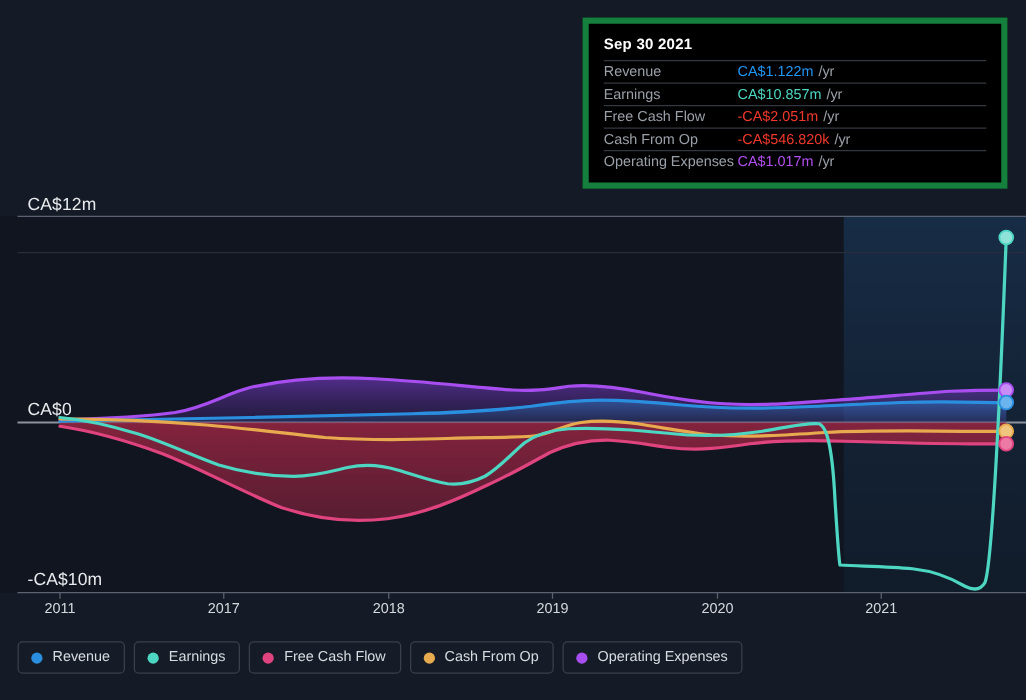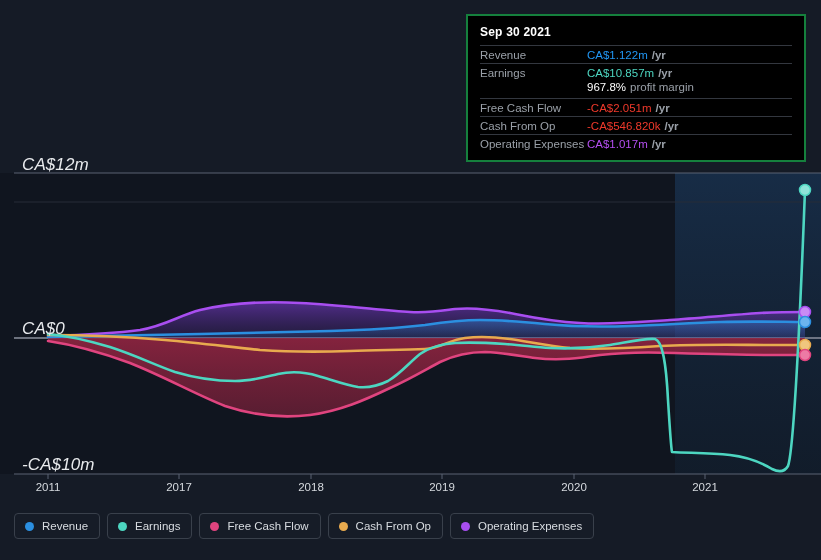--- a/index.html
+++ b/index.html
@@ -21,24 +21,23 @@
     position: absolute;
     left: 0; top: 0;
     width: 821px; height: 500px;
   }
   #plot-svg { display: block; }
 
   
   .ylabel {
     position: absolute;
     color: #e8eaed;
-    font-size: 17px;
+    font-size: 14px;
     letter-spacing: .1px;
     white-space: nowrap;
-    font-style: italic;
   }
   #ylabel-top    { left: 22px; top: 155px; }
   #ylabel-zero   { left: 22px; top: 319px; text-align: center; }
   #ylabel-bottom { left: 22px; top: 455px; }
 
   
   .xlabel {
     position: absolute;
     top: 481px;
     color: #d5d9de;
@@ -46,21 +45,21 @@
     transform: translateX(-50%);
     white-space: nowrap;
   }
 
   
   #tooltip {
     position: absolute;
     left: 466px; top: 14px;
     width: 340px;
     background: #000;
-    border: 2px solid #15803d;
+    border: 5px solid #15803d;
     padding: 7px 12px 8px 12px;
   }
   #tooltip-date {
     color: #ffffff;
     font-size: 12px;
     font-weight: bold;
     padding: 2px 0 6px 0;
     letter-spacing: .2px;
   }
   .tt-row {
@@ -77,21 +76,21 @@
     flex: 0 0 107px;
     color: #9aa0a8;
   }
   .tt-val {
     font-weight: normal;
     white-space: nowrap;
   }
   .tt-unit {
     color: #9aa0a8;
     margin-left: 4px;
-    font-weight: bold;
+    font-weight: normal;
   }
   .tt-sub {
     color: #9aa0a8;
     font-weight: normal;
     margin-left: 4px;
   }
 
   
   #legend {
     position: absolute;
@@ -259,25 +258,20 @@
       <span class="tt-val" style="color:#2196f3">CA$1.122m</span>
       <span class="tt-unit">/yr</span>
     </div>
 
     <div class="tt-row">
       <span class="tt-label">Earnings</span>
       <span class="tt-val" style="color:#4dd6c1">CA$10.857m</span>
       <span class="tt-unit">/yr</span>
     </div>
 
-    <div class="tt-row noline">
-      <span class="tt-label"></span>
-      <span class="tt-val" style="color:#ffffff">967.8%</span>
-      <span class="tt-sub">profit margin</span>
-    </div>
 
     <div class="tt-row">
       <span class="tt-label">Free Cash Flow</span>
       <span class="tt-val" style="color:#f0392b">-CA$2.051m</span>
       <span class="tt-unit">/yr</span>
     </div>
 
     <div class="tt-row">
       <span class="tt-label">Cash From Op</span>
       <span class="tt-val" style="color:#f0392b">-CA$546.820k</span>

